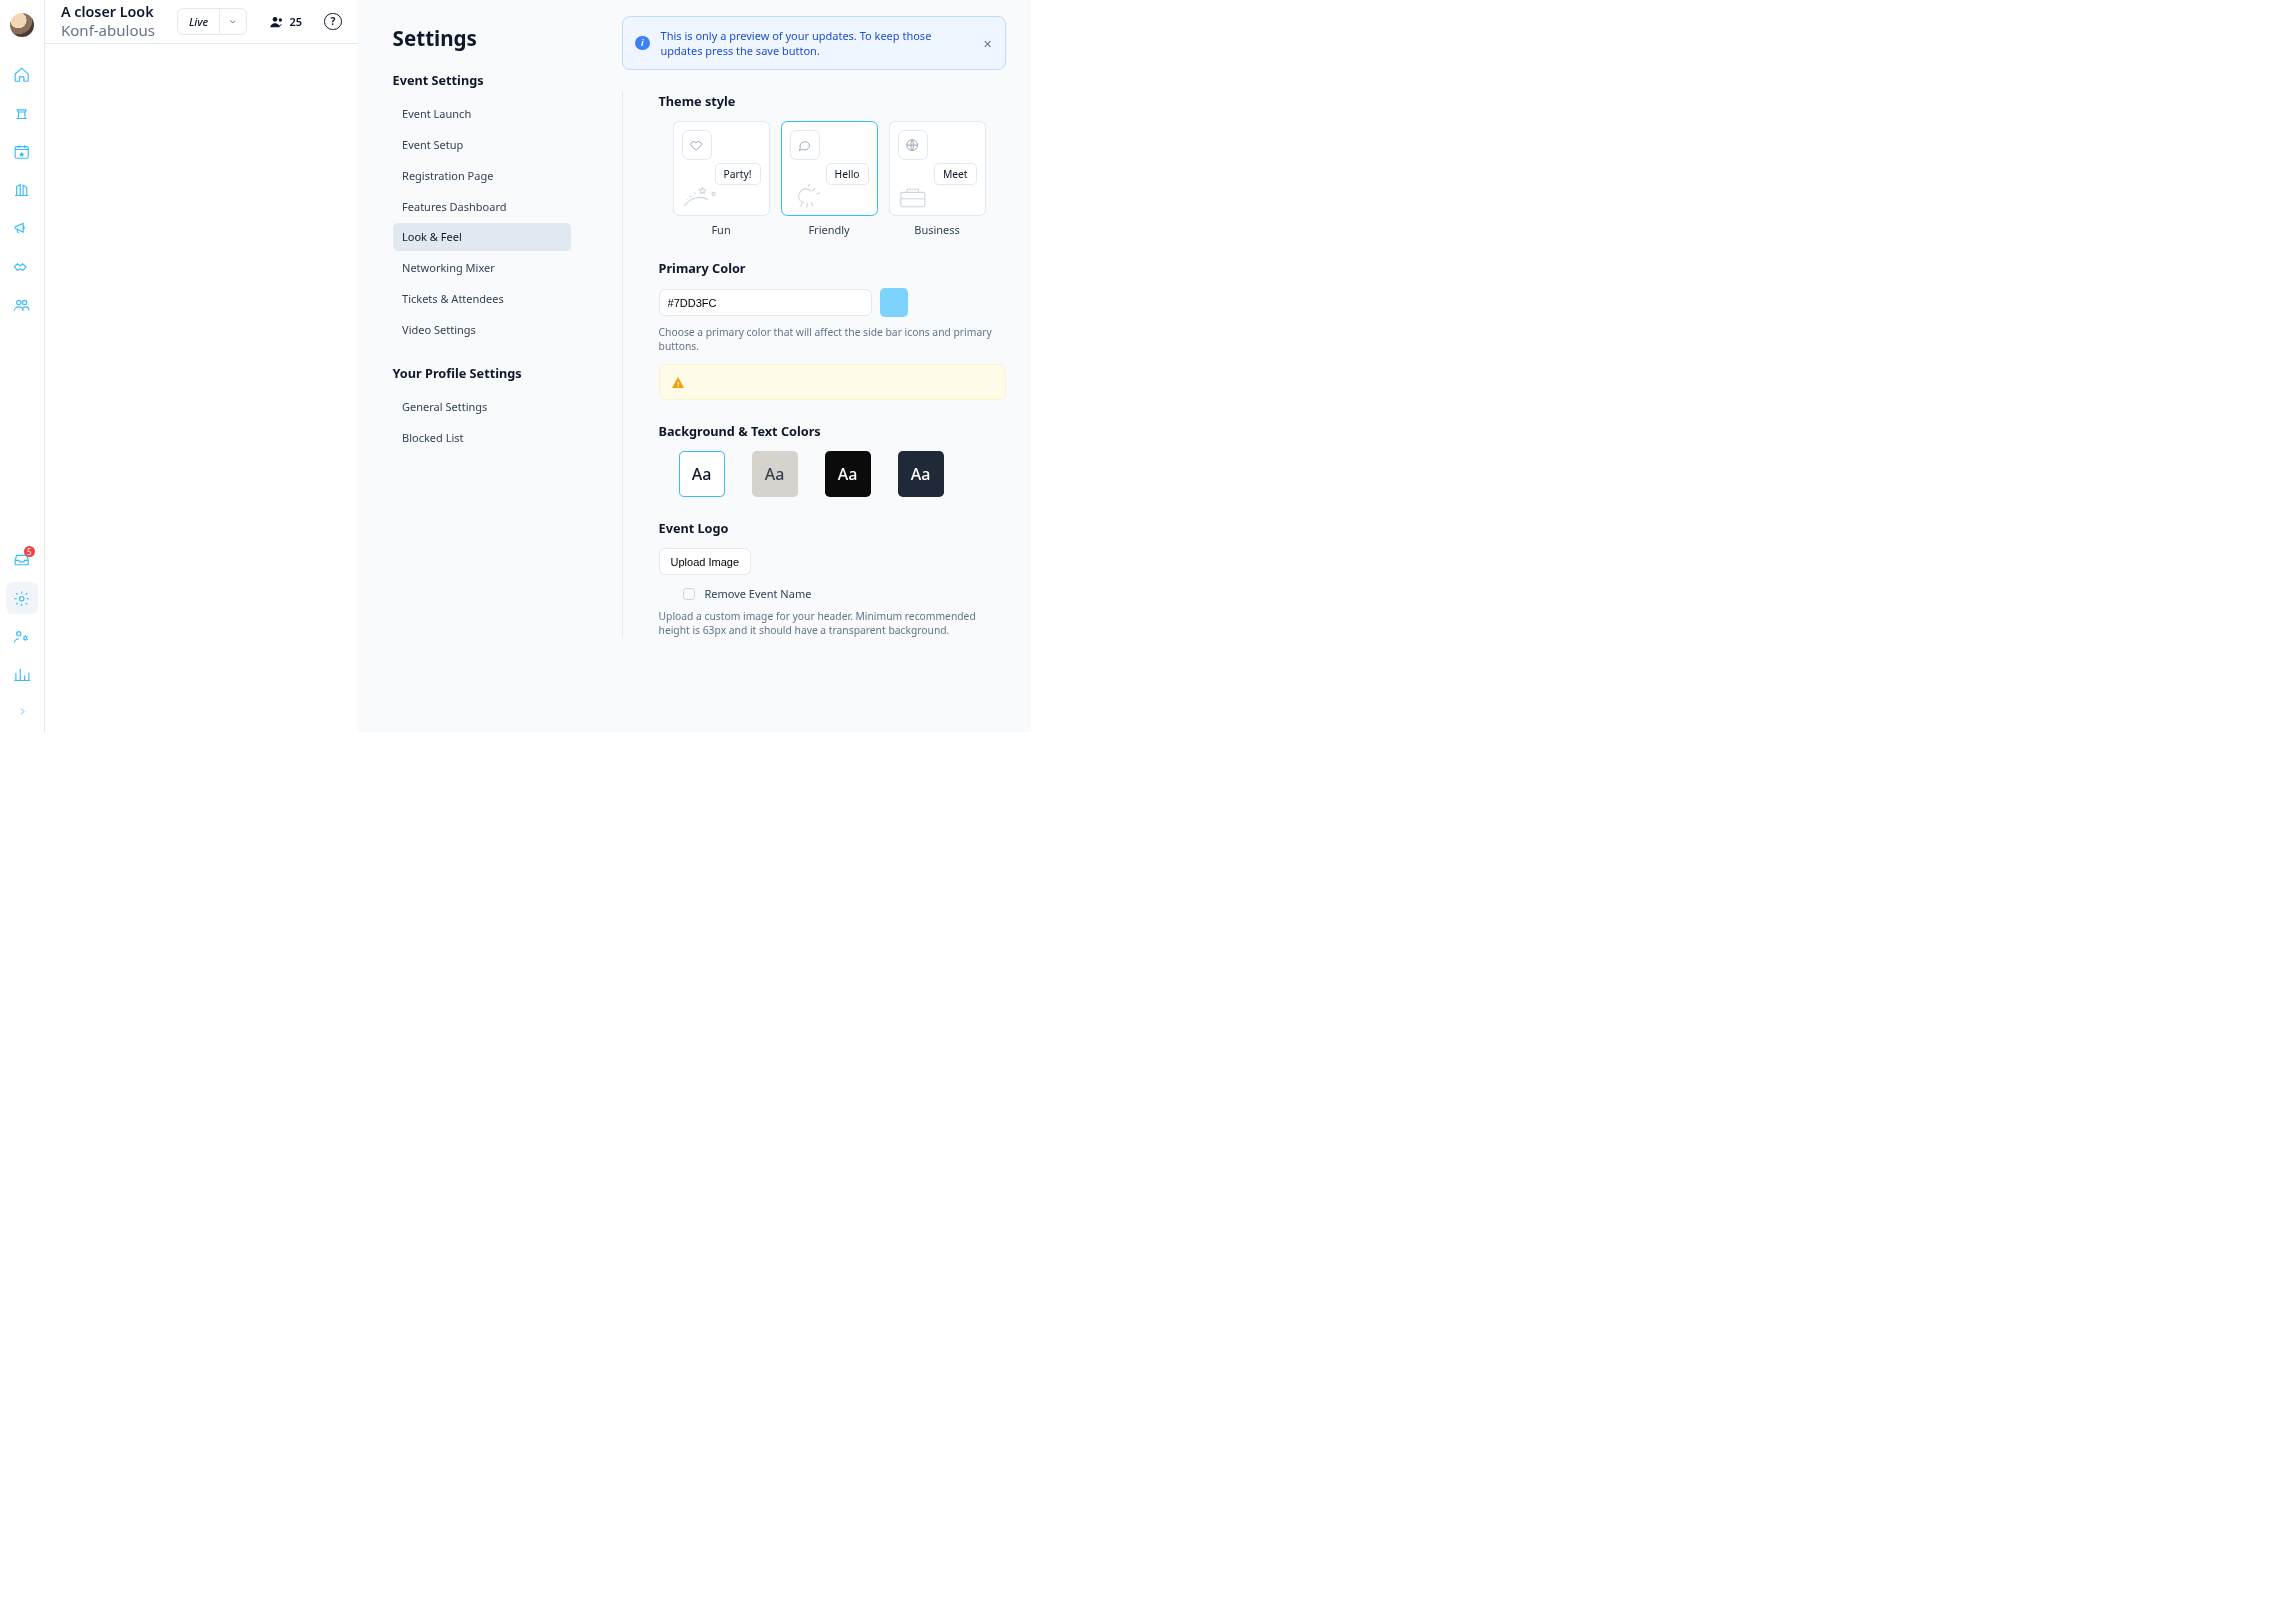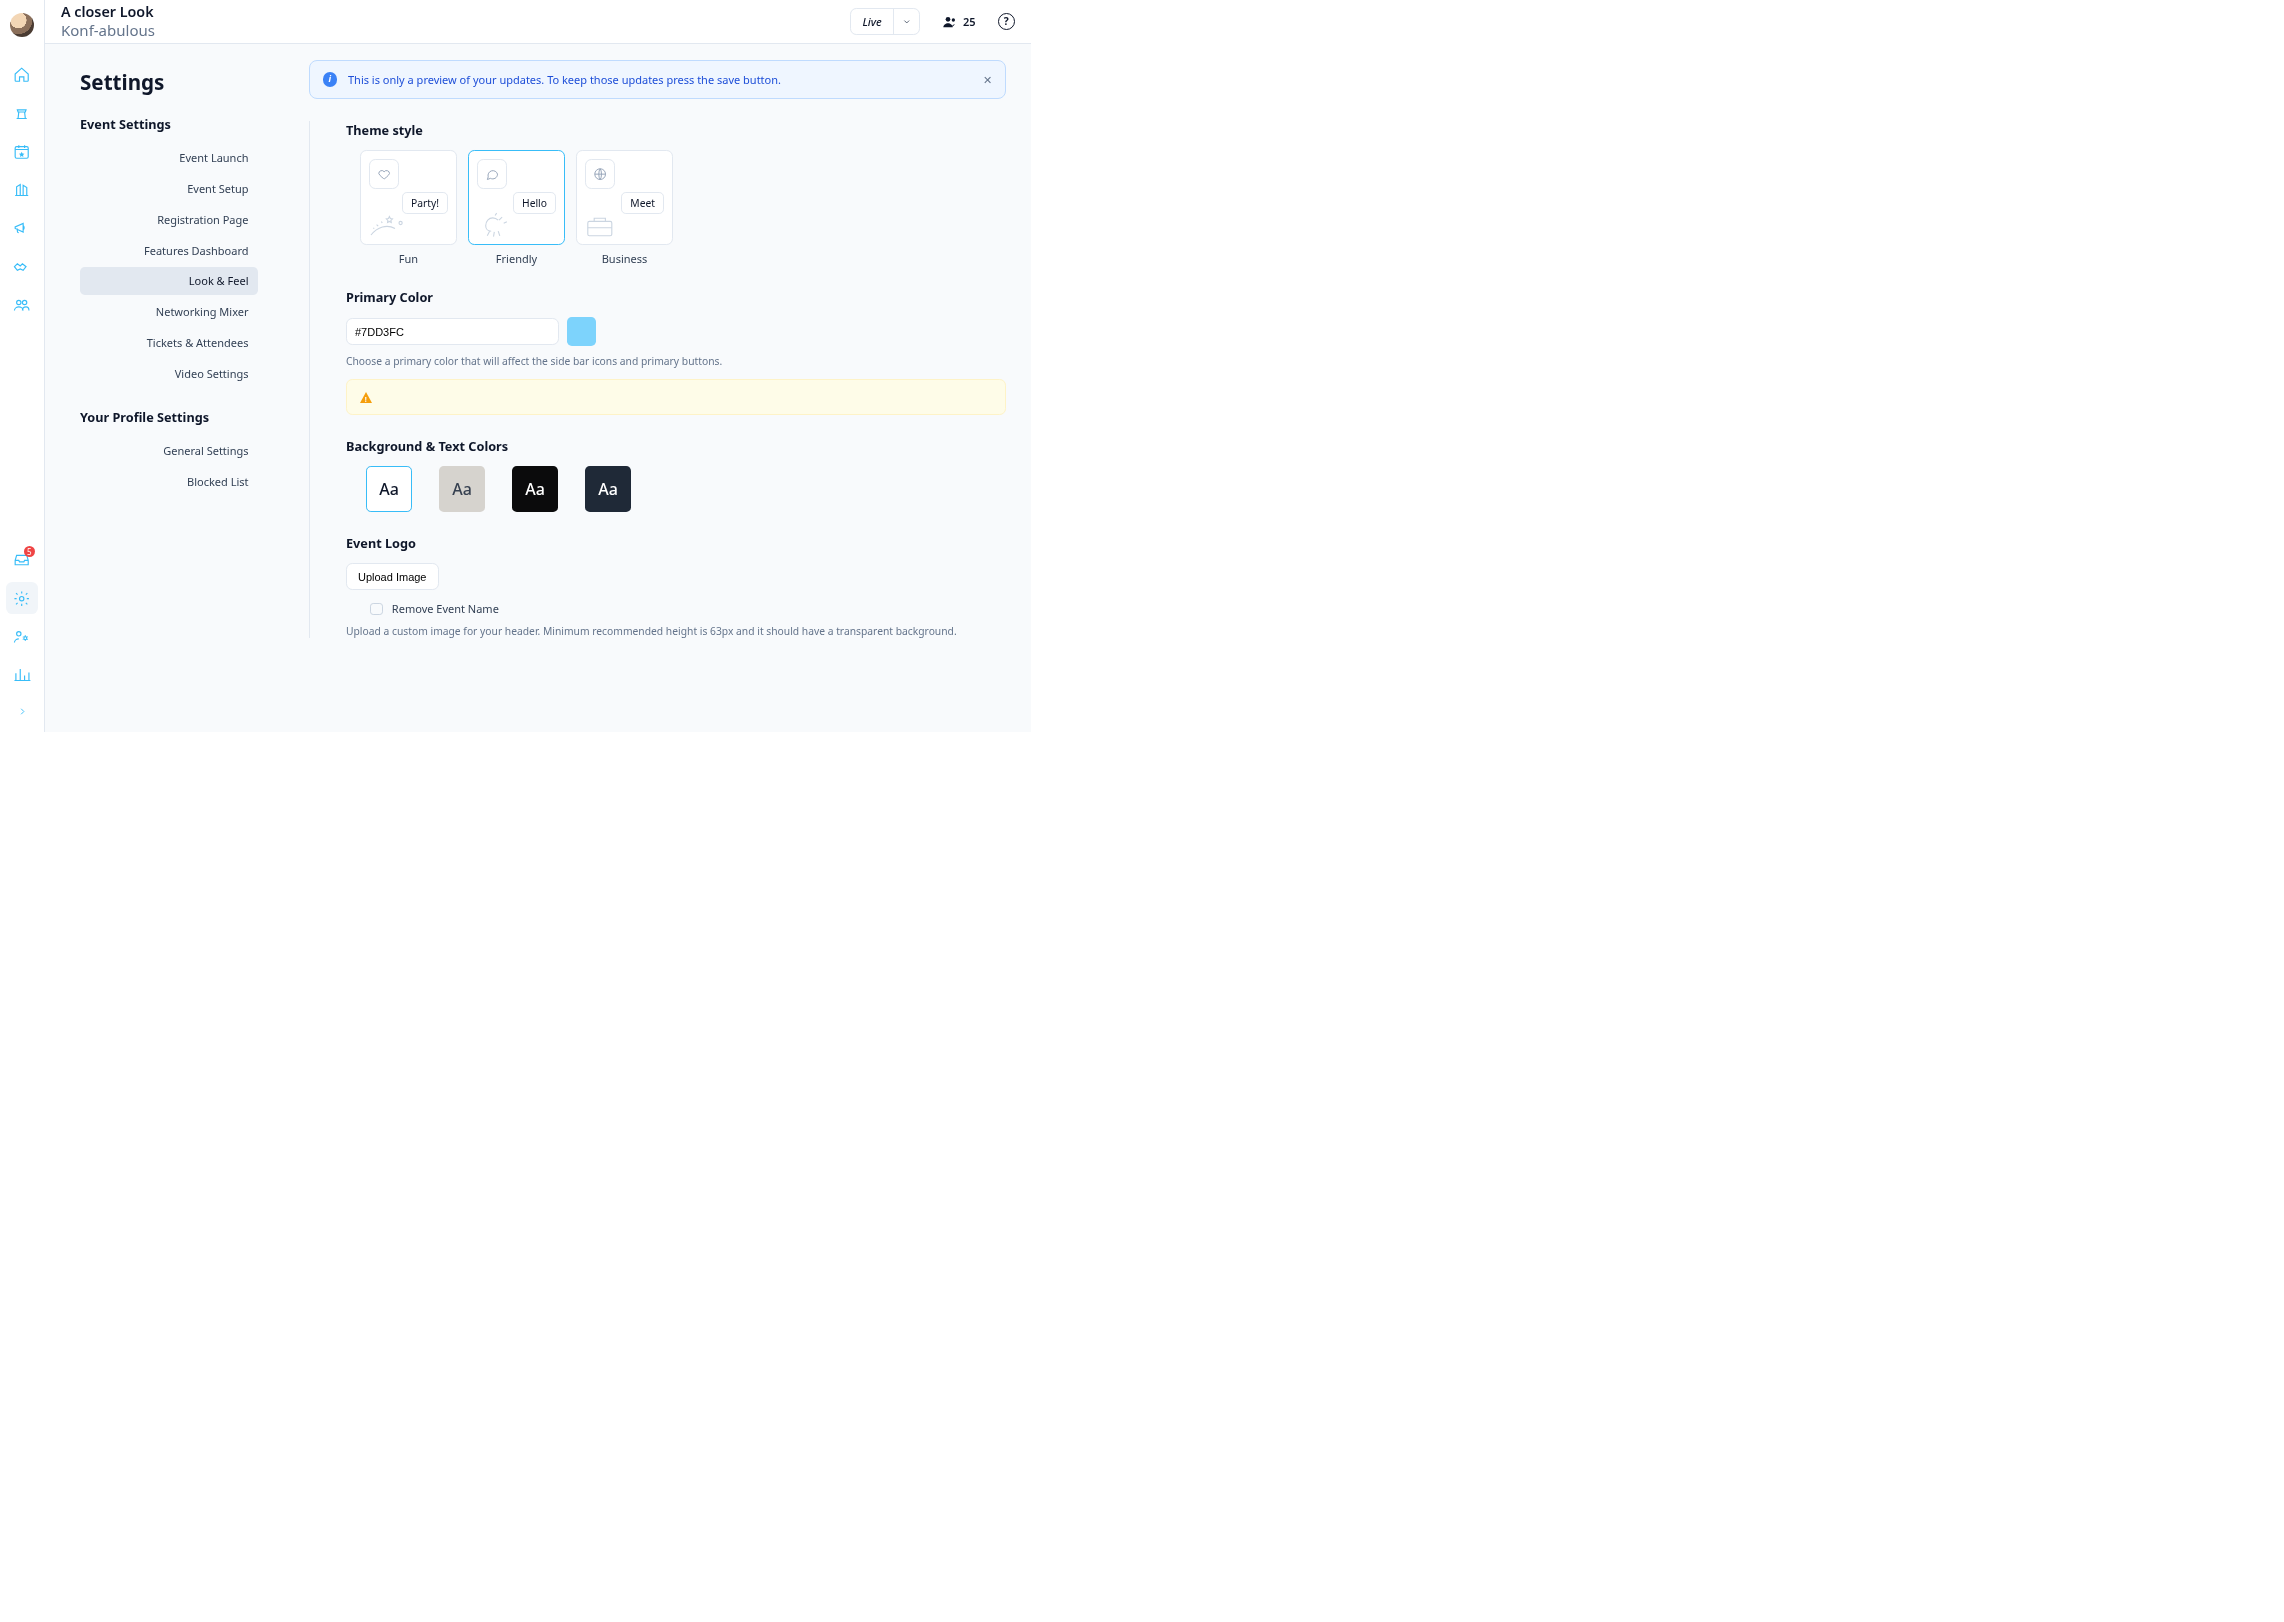--- a/index.html
+++ b/index.html
@@ -65,21 +65,21 @@
     font-size:8px; line-height:11px; min-width:11px; height:11px;
     padding:0 2.4px; border-radius:792px;
     text-align:center;
   }
   .rail-collapse {
     width:32px; height:28.6px; display:flex; align-items:center; justify-content:center;
     color:#38BDF8; cursor:pointer;
   }
 
   
-  .main-col { flex:1; display:flex; flex-direction:column; min-width:0; }
+  .main-col { flex:1; display:flex; flex-direction:row; min-width:0; }
   header.topbar {
     height:44px; border-bottom:0.8px solid var(--divider);
     display:flex; align-items:center; padding:0 16px; gap:11px;
   }
   header .titles { line-height:1.15; }
   header .title { font-size:14.3px; font-weight:600; }
   header .subtitle { font-size:15px; color:var(--text-muted); margin-top:1.6px;}
   header .spacer { flex:1; }
   .live-group { display:flex; border:0.8px solid var(--divider); border-radius:6.3px; overflow:hidden;font-style:italic;}
   .live-btn { padding:4.8px 11px; font-weight:500; cursor:pointer; }
@@ -90,21 +90,21 @@
   
   .body-area { flex:1; display:flex; overflow:hidden; background: var(--bg); }
   .settings-nav {
     width:213px; padding:24px 0 0 35px;
   }
   .page-heading { font-size:20.6px; font-weight:700; margin-bottom:19px; }
   .nav-section-title { font-size:12.7px; font-weight:700; margin-bottom:11px; }
   .nav-list { list-style:none; padding:0; margin:0 0 20.6px 0;}
   .nav-list li {
     padding:6.3px 9.5px; margin:3.2px 0; border-radius:4.8px; font-size:11px;
-    color:#334155; cursor:pointer;text-align:right;
+    color:#334155; cursor:pointer;
   }
   .nav-list li.active { background:#E2E8F0; color:#0F172A; }
 
   
   .panel-wrap { flex:1; display:flex; flex-direction:column; overflow:hidden; }
   .panel-scroll { flex:1; overflow:auto; padding:16px 25px 0 0; }
   .panel-inner { margin-left:51px; }
 
   .info-banner {
     display:flex; align-items:center; gap:11px;

